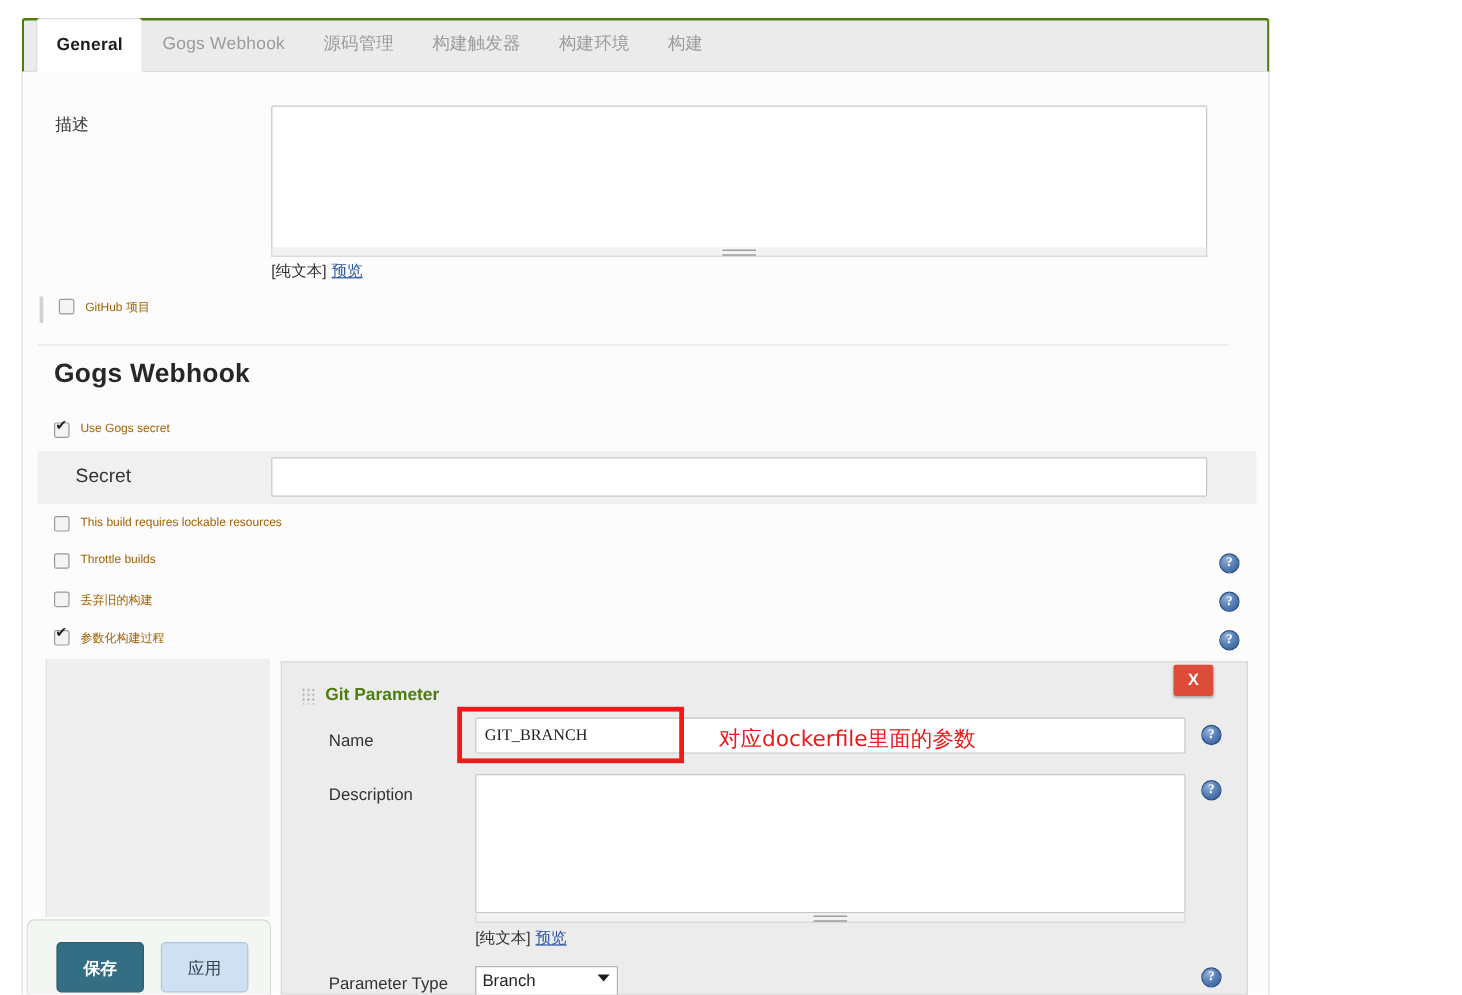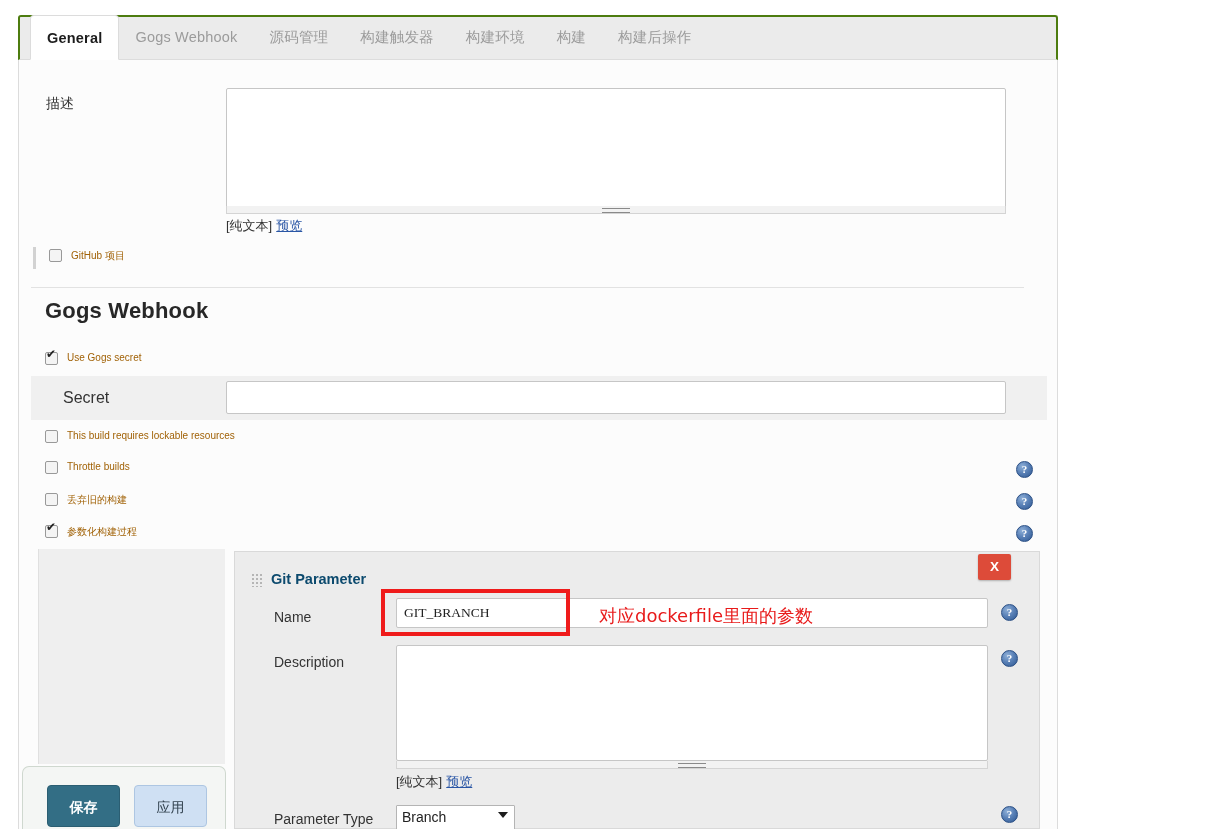--- a/index.html
+++ b/index.html
@@ -199,21 +199,21 @@
   .gp-handle {
     position: absolute; left: 16px; top: 21px;
     width: 12px; height: 14px;
     background-image:
       radial-gradient(#b5b5b5 35%, transparent 36%);
     background-size: 4px 4px;
     background-position: 0 0;
   }
   .gp-title {
     position: absolute; left: 36px; top: 19px;
-    font-size: 14.5px; font-weight: bold; color: #0c4a6e;
+    font-size: 14.5px; font-weight: bold; color: #4d7c0f;
   }
   .gp-x {
     position: absolute; right: 28px; top: 2px;
     width: 33px; height: 26px;
     background: #dd4b39;
     color: #fff;
     font-size: 13.5px; font-weight: bold;
     text-align: center; line-height: 26px;
     border-radius: 2px;
     cursor: pointer;
@@ -342,21 +342,20 @@
 
 <div class="page">
 
   <div class="tabbar">
     <div class="tab active">General</div>
     <div class="tab">Gogs Webhook</div>
     <div class="tab">源码管理</div>
     <div class="tab">构建触发器</div>
     <div class="tab">构建环境</div>
     <div class="tab">构建</div>
-    <div class="tab">构建后操作</div>
   </div>
 
   <div class="formpanel"></div>
 
   <div class="lbl-desc">描述</div>
   <textarea class="ta-desc" value="" style=""></textarea>
   <div class="ta-resizebar"></div>
   <div class="plaintext-line">
     <span>[纯文本]</span><span class="lnk">预览</span>
   </div>

